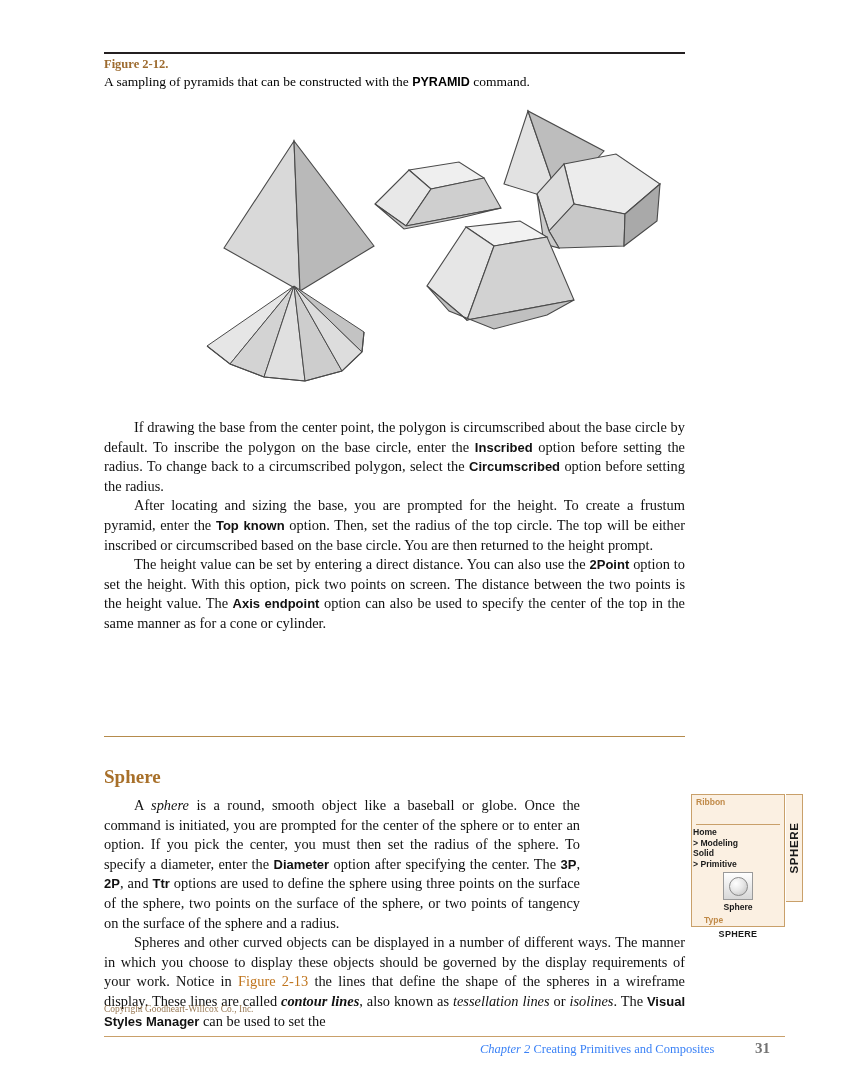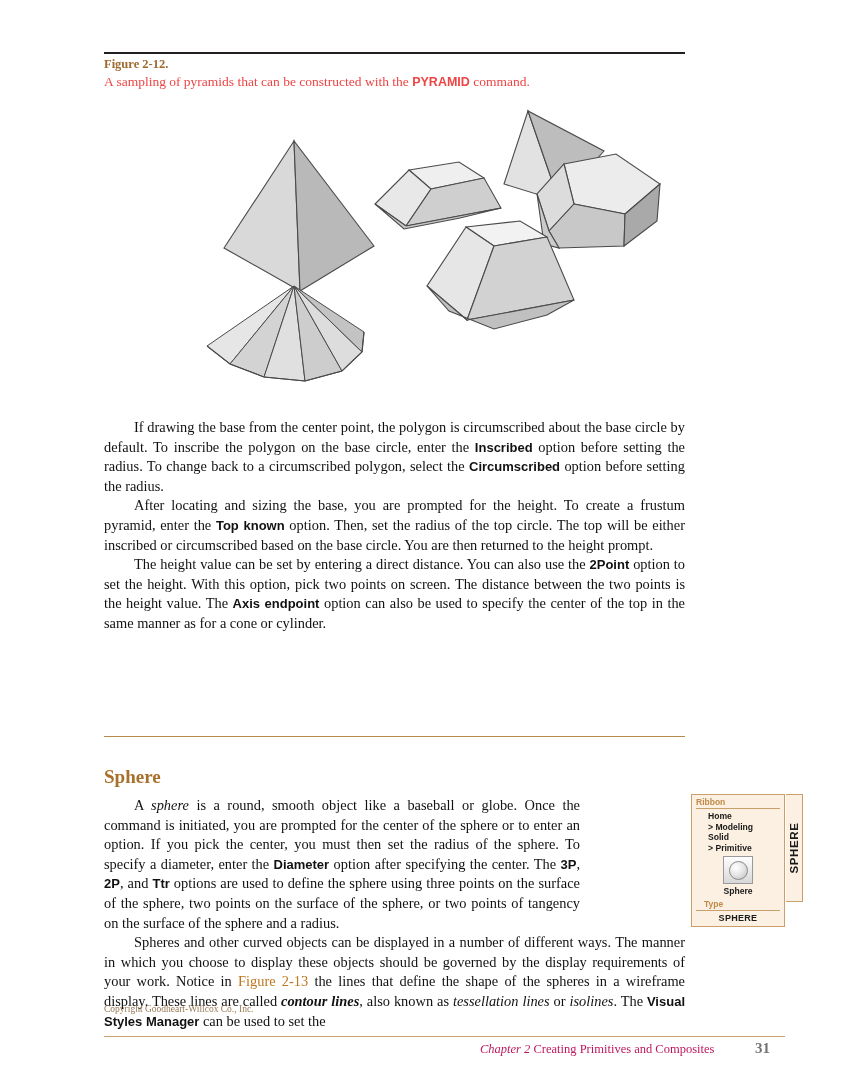--- a/index.html
+++ b/index.html
@@ -39,21 +39,21 @@
     font-size: 12.5px;
     line-height: 17px;
   }
   .fig-num {
     color: #9d6b2f;
     font-weight: bold;
     font-size: 12.5px;
   }
   .fig-text {
     font-size: 13.5px;
-    color: #ef4444;
+    color: #000000;
   }
   .fig-text b {
     font-family: "Liberation Sans", sans-serif;
     font-size: 12.5px;
   }
 
   
   .figure-art {
     position: absolute;
     left: 104px;
@@ -154,32 +154,32 @@
     height: 133px;
     border: 1px solid #c9a06a;
     background: #fbf0e2;
     font-family: "Liberation Sans", sans-serif;
     box-sizing: border-box;
   }
   .ribbon-label {
     color: #c08a48;
     font-size: 8.5px;
     font-weight: bold;
-    padding: 2px 0 0 4px;
+    padding: 2px 0 16px 4px;
   }
   .ribbon-underline {
     height: 1px;
     background: #c9a06a;
     margin: 1px 4px 2px 4px;
   }
   .ribbon-line {
     font-size: 8.6px;
     font-weight: bold;
     color: #1a1a1a;
-    padding-left: 16px;
+    padding-left: 1px;
     line-height: 10.5px;
   }
   .ribbon-line.indent {
   }
   .ribbon-icon {
     width: 28px;
     height: 26px;
     margin: 3px auto 0 auto;
     border: 1px solid #9a9a9a;
     background: linear-gradient(to bottom, #ffffff, #d8d8d8);
@@ -253,21 +253,21 @@
     top: 1004px;
     font-size: 9.5px;
     color: #9a7a55;
     font-family: "Liberation Serif", serif;
   }
   .footer-center {
     position: absolute;
     left: 480px;
     top: 1042px;
     font-size: 12.5px;
-    color: #be185d;
+    color: #3b82f6;
   }
   .footer-center i { font-style: italic; }
   .footer-page {
     position: absolute;
     left: 755px;
     top: 1040px;
     font-size: 15px;
     font-weight: bold;
     color: #737373;
   }

